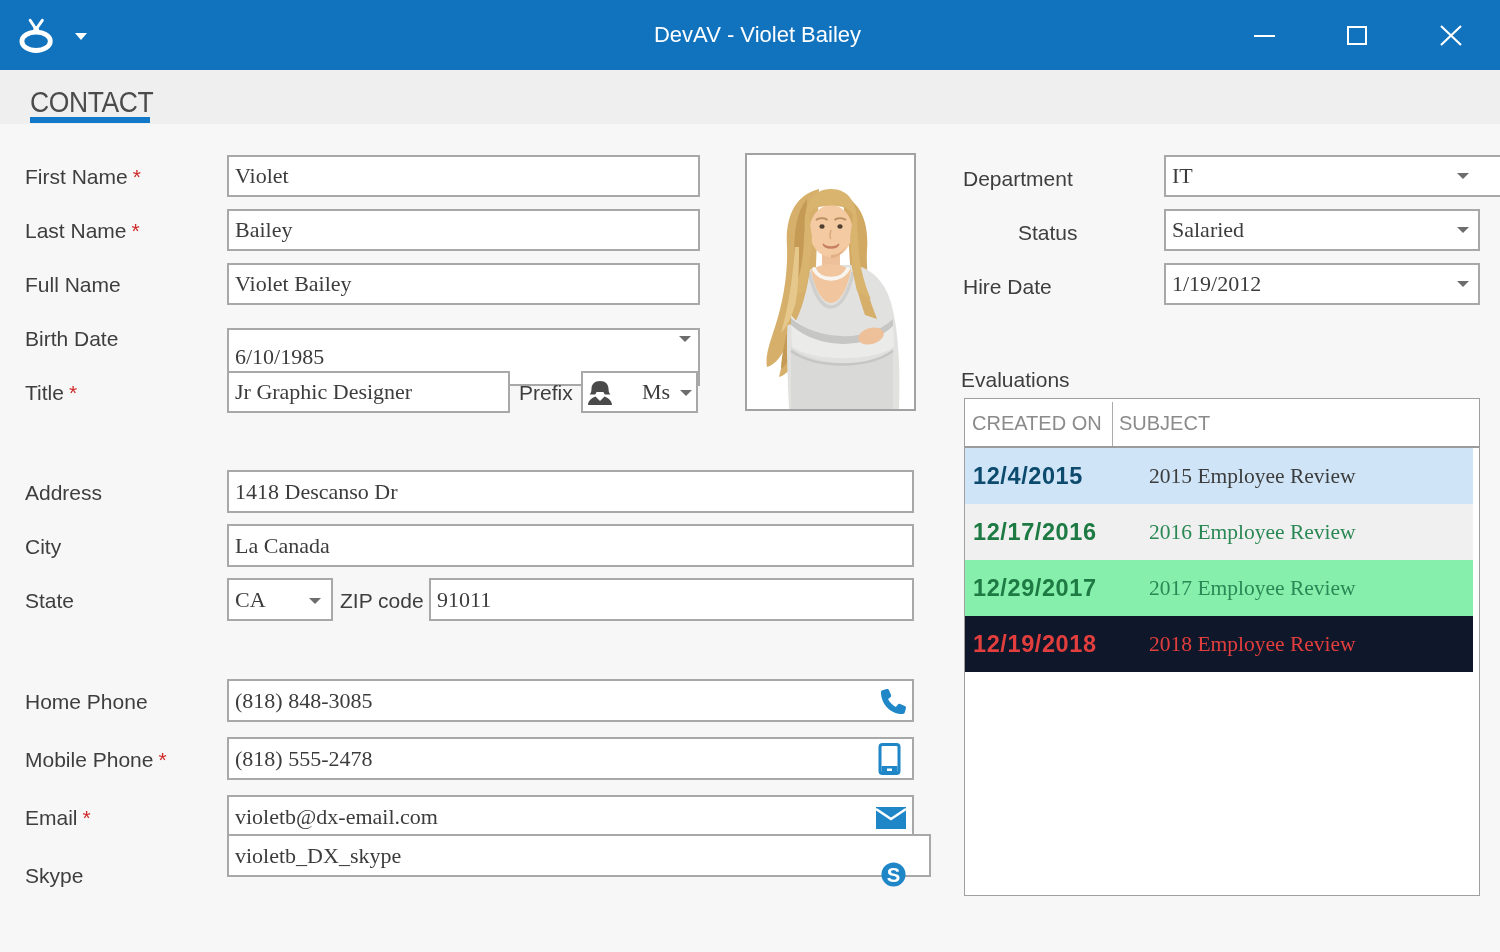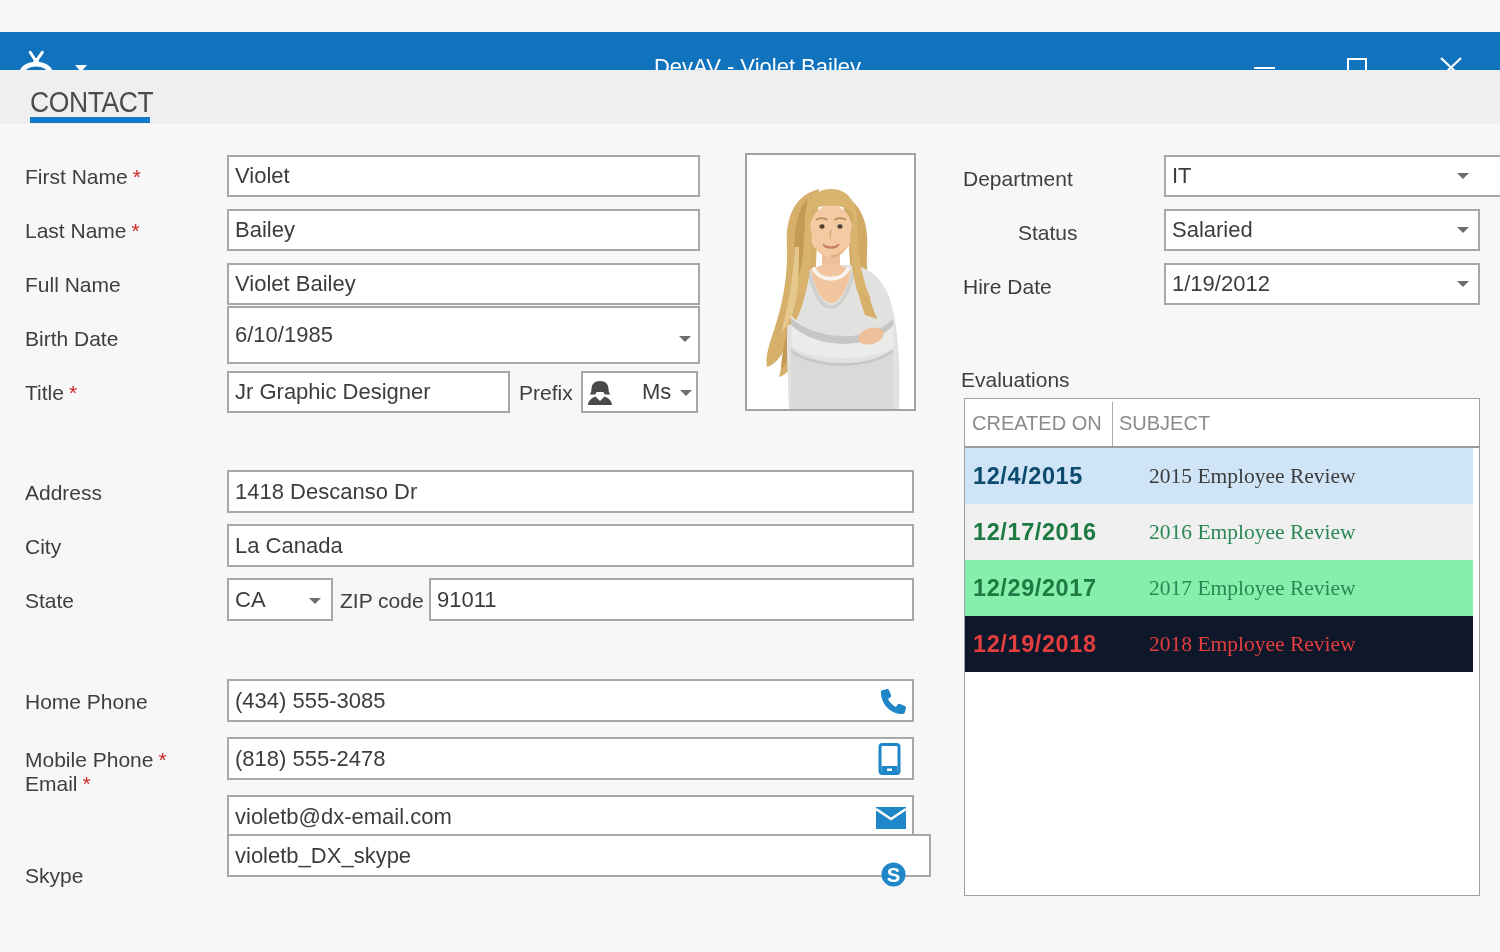--- a/index.html
+++ b/index.html
@@ -1,34 +1,34 @@
 <!DOCTYPE html>
 <html><head>
 <meta charset="utf-8">
 <style>
 * { margin:0; padding:0; box-sizing:border-box; }
 html,body { width:1500px; height:952px; overflow:hidden; }
 body { font-family:"Liberation Sans", sans-serif; background:#f7f7f7; position:relative; }
 .abs { position:absolute; }
 
 
-#titlebar { position:absolute; left:0; top:0; width:1500px; height:70px; background:#1173be;margin-top:32px; }
+#titlebar { position:absolute; left:0; top:0; width:1500px; height:70px; background:#1173be; }
 #title-text { position:absolute; left:0; top:0; width:1515px; height:70px; line-height:70px; text-align:center; color:#ffffff; font-size:22px; }
 #caret { position:absolute; left:75px; top:33px; width:0; height:0; border-left:6.5px solid transparent; border-right:6.5px solid transparent; border-top:7px solid #ffffff; }
 #minbtn { position:absolute; left:1254px; top:35px; width:21px; height:2px; background:#ffffff; }
 
 
 #tabstrip { position:absolute; left:0; top:70px; width:1500px; height:54px; background:#efefef; }
 #contact { position:absolute; left:30px; top:85px; font-size:26.5px; color:#4b4b4b; letter-spacing:-0.4px; transform:scaleY(1.13); transform-origin:left top; }
 #tabline { position:absolute; left:30px; top:117px; width:120px; height:6px; background:#1278c8; }
 
 
 .lb { position:absolute; font-size:21px; color:#3e3e3e; white-space:nowrap; }
 .req { color:#cf2929; margin-left:5px; }
-.inp { position:absolute; background:#ffffff; border:2px solid #a8a8a8; font-size:22px; color:#3c3c3c; padding-left:6px; display:flex; align-items:center; white-space:nowrap; }
+.inp { position:absolute; background:#ffffff; border:2px solid #a8a8a8; font-size:22px; color:#3c3c3c; padding-left:6px; display:flex; align-items:center; white-space:nowrap;font-family:Liberation Serif, serif; }
 .arrow { position:absolute; width:0; height:0; border-left:6.5px solid transparent; border-right:6.5px solid transparent; border-top:6.5px solid #6d6d6d; }
 .icon { position:absolute; }
 
 
 #evtable { position:absolute; left:964px; top:398px; width:516px; height:498px; background:#ffffff; border:1px solid #9f9f9f; }
 .evhead { position:absolute; top:8px; height:32px; line-height:32px; font-size:20px; color:#8b8b8b; letter-spacing:0px; }
 #evheadsep { position:absolute; left:147px; top:3px; width:1px; height:44px; background:#ababab; }
 #evheadline { position:absolute; left:0; top:47px; width:514px; height:2px; background:#9b9b9b; }
 .evrow { position:absolute; left:0; width:508px; height:56px; }
 .evdate { position:absolute; left:8px; top:0; height:56px; line-height:56px; font-size:23.5px; font-weight:bold; letter-spacing:0.6px; }
@@ -59,27 +59,27 @@
 <div class="lb" style="left:25px;top:165px">First Name<span class="req">*</span></div>
 <div class="lb" style="left:25px;top:219px">Last Name<span class="req">*</span></div>
 <div class="lb" style="left:25px;top:273px">Full Name</div>
 <div class="lb" style="left:25px;top:327px">Birth Date</div>
 <div class="lb" style="left:25px;top:381px">Title<span class="req">*</span></div>
 <div class="lb" style="left:25px;top:481px">Address</div>
 <div class="lb" style="left:25px;top:535px">City</div>
 <div class="lb" style="left:25px;top:589px">State</div>
 <div class="lb" style="left:25px;top:690px">Home Phone</div>
 <div class="lb" style="left:25px;top:748px">Mobile Phone<span class="req">*</span></div>
-<div class="lb" style="left:25px;top:772px">Email<span class="req">*</span></div>
+<div class="lb" style="left:25px;top:806px">Email<span class="req">*</span></div>
 <div class="lb" style="left:25px;top:864px">Skype</div>
 
 <div class="inp" style="left:227px;top:155px;width:473px;height:42px">Violet</div>
 <div class="inp" style="left:227px;top:209px;width:473px;height:42px">Bailey</div>
 <div class="inp" style="left:227px;top:263px;width:473px;height:42px">Violet Bailey</div>
-<div class="inp" style="left:227px;top:306px;width:473px;height:58px">6/10/1985</div>
+<div class="inp" style="left:227px;top:328px;width:473px;height:58px">6/10/1985</div>
 <div class="arrow" style="left:679px;top:336px"></div>
 
 <div class="inp" style="left:227px;top:371px;width:283px;height:42px">Jr Graphic Designer</div>
 <div class="lb" style="left:519px;top:381px">Prefix</div>
 <div class="inp" style="left:581px;top:371px;width:117px;height:42px;padding-left:59px">Ms</div>
 <svg class="icon" style="left:585px;top:378px" width="30" height="30" viewBox="0 0 30 30">
   <path d="M15 3 C9.5 3 6.5 6.5 6.5 11 C6.5 14 5.5 15.5 4.5 16.5 L10 16.5 C11 15.5 11.5 14 11.5 14 L18.5 14 C18.5 14 19 15.5 20 16.5 L25.5 16.5 C24.5 15.5 23.5 14 23.5 11 C23.5 6.5 20.5 3 15 3 Z" fill="#4a4a4a"></path>
   <path d="M3 27 C3 22 8 19.5 10.5 18.5 L15 23 L19.5 18.5 C22 19.5 27 22 27 27 Z" fill="#4a4a4a"></path>
 </svg>
 <div class="arrow" style="left:680px;top:390px"></div>
@@ -132,21 +132,21 @@
 </svg>
 </div>
 
 <div class="inp" style="left:227px;top:470px;width:687px;height:43px">1418 Descanso Dr</div>
 <div class="inp" style="left:227px;top:524px;width:687px;height:43px">La Canada</div>
 <div class="inp" style="left:227px;top:578px;width:106px;height:43px">CA</div>
 <div class="arrow" style="left:309px;top:598px"></div>
 <div class="lb" style="left:340px;top:589px">ZIP code</div>
 <div class="inp" style="left:429px;top:578px;width:485px;height:43px">91011</div>
 
-<div class="inp" style="left:227px;top:679px;width:687px;height:43px">(434) 555-3085</div>
+<div class="inp" style="left:227px;top:679px;width:687px;height:43px">(818) 848-3085</div>
 <div class="inp" style="left:227px;top:737px;width:687px;height:43px">(818) 555-2478</div>
 <div class="inp" style="left:227px;top:795px;width:687px;height:43px">violetb@dx-email.com</div>
 <div class="inp" style="left:227px;top:834px;width:704px;height:43px">violetb_DX_skype</div>
 
 <svg class="icon" style="left:881px;top:689px" width="25" height="25" viewBox="0 0 512 512">
   <path d="M164.9 24.6c-7.7-18.6-28-28.5-47.4-23.2l-88 24C12.1 30.2 0 46 0 64C0 311.4 200.6 512 448 512c18 0 33.8-12.1 38.6-29.5l24-88c5.3-19.4-4.6-39.7-23.2-47.4l-96-40c-16.3-6.8-35.2-2.1-46.3 11.6L304.7 368C234.3 334.7 177.3 277.7 144 207.3L193.3 167c13.7-11.2 18.4-30 11.6-46.3l-40-96z" fill="#1f86c7"></path>
 </svg>
 
 <svg class="icon" style="left:878px;top:743px" width="23" height="32" viewBox="0 0 22 32">
   <rect x="1.5" y="1.5" width="19" height="29" rx="2.5" fill="none" stroke="#1f86c7" stroke-width="3"></rect>

